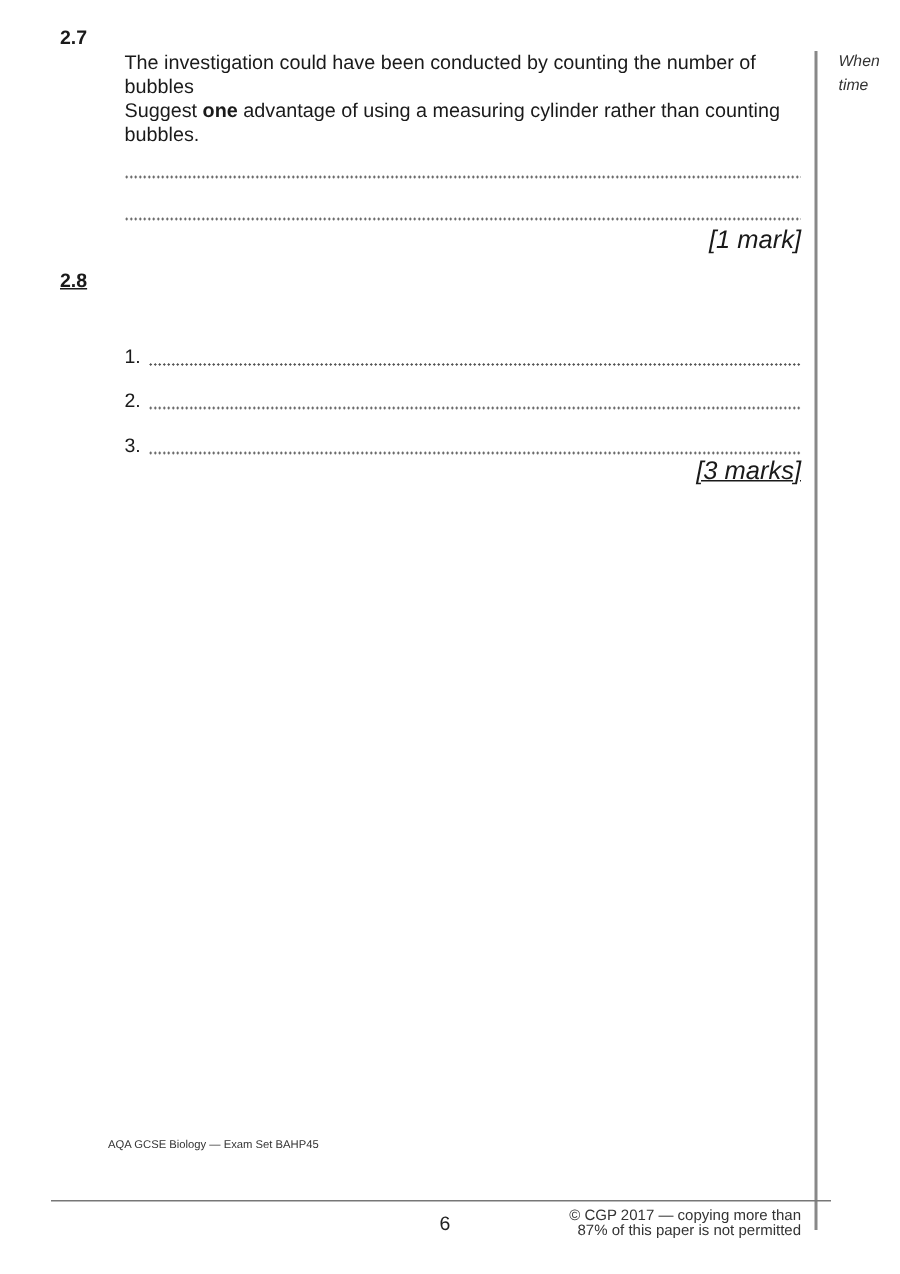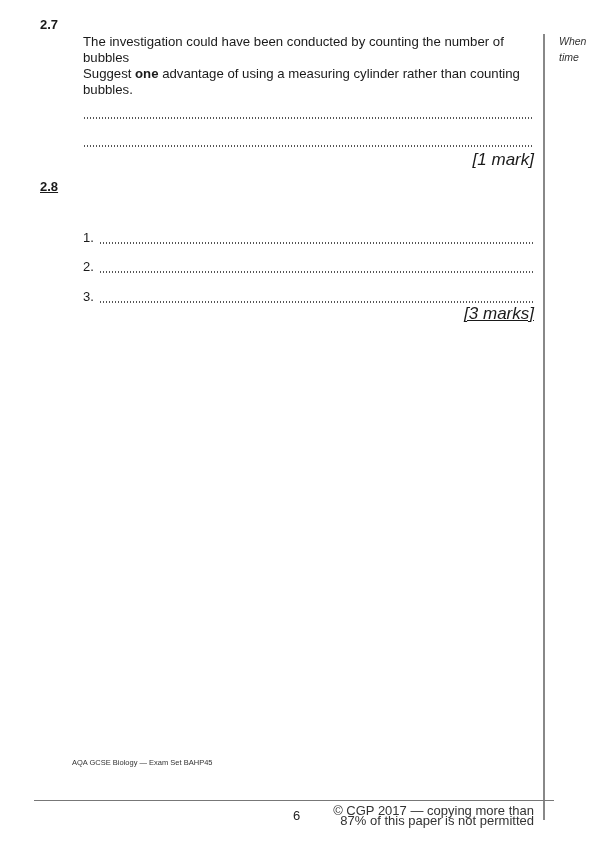--- a/index.html
+++ b/index.html
@@ -22,21 +22,21 @@
     position: absolute; left: 16px; right: 0; bottom: 2px; height: 2px;
     background-image: radial-gradient(circle, #555 0.7px, transparent 0.9px);
     background-size: 3px 2px; background-repeat: repeat-x;
   }
   .marks { position: absolute; right: 66px; font-style: italic; font-size: 17px; }
   .vline { position: absolute; left: 543px; top: 34px; width: 1.5px; height: 786px; background: #888; }
   .leave { position: absolute; left: 559px; top: 33px; font-style: italic; font-size: 10.5px; line-height: 16px; color: #333; }
   .hrule { position: absolute; left: 34px; top: 800px; width: 520px; height: 1px; background: #777; }
   .foot-left { position: absolute; left: 40px; top: 758px; font-size: 7.5px; color: #333; margin-left: 32px; }
   .foot-page { position: absolute; left: 293px; top: 808px; font-size: 13px; color: #222; }
-  .foot-right { position: absolute; right: 66px; top: 806px; font-size: 13px; color: #333; text-align: right; line-height: 10px; }
+  .foot-right { position: absolute; right: 66px; top: 806px; font-size: 10px; color: #333; text-align: right; line-height: 10px; }
 </style>
 </head>
 <body>
 
 <div class="vline"></div>
 <div class="leave">
   <div>When</div>
   <div>time</div>
 </div>
 

